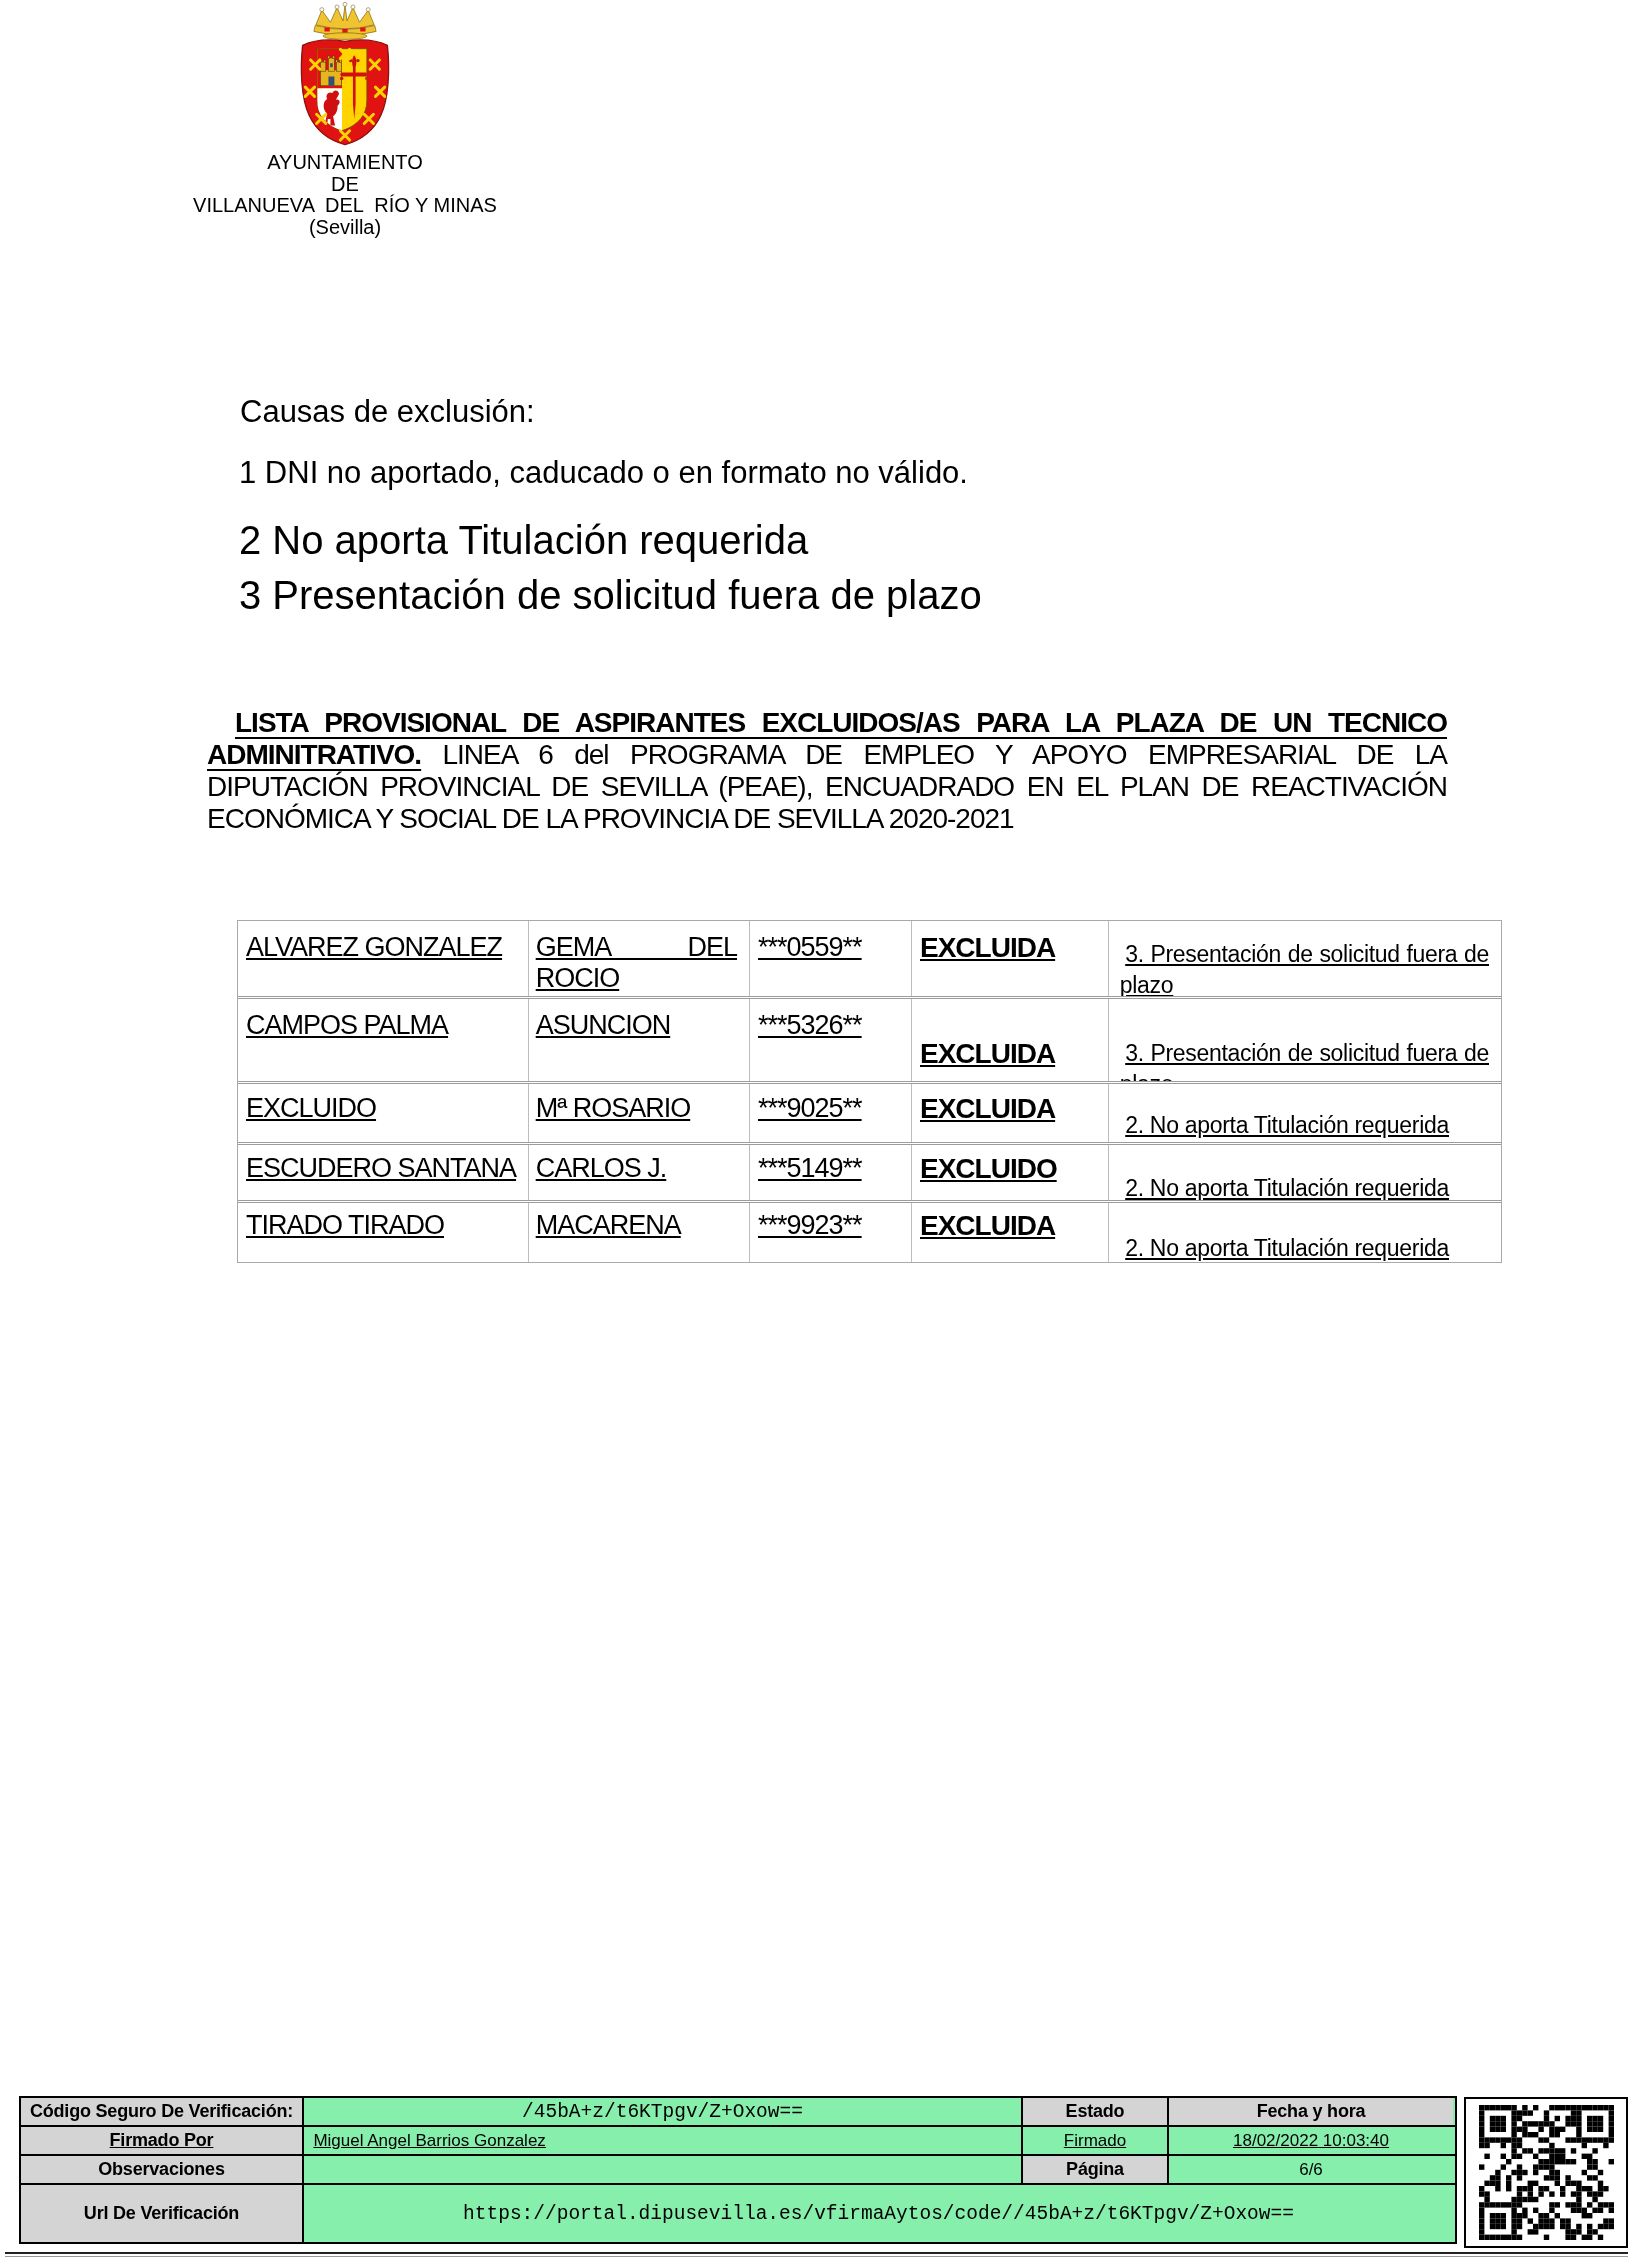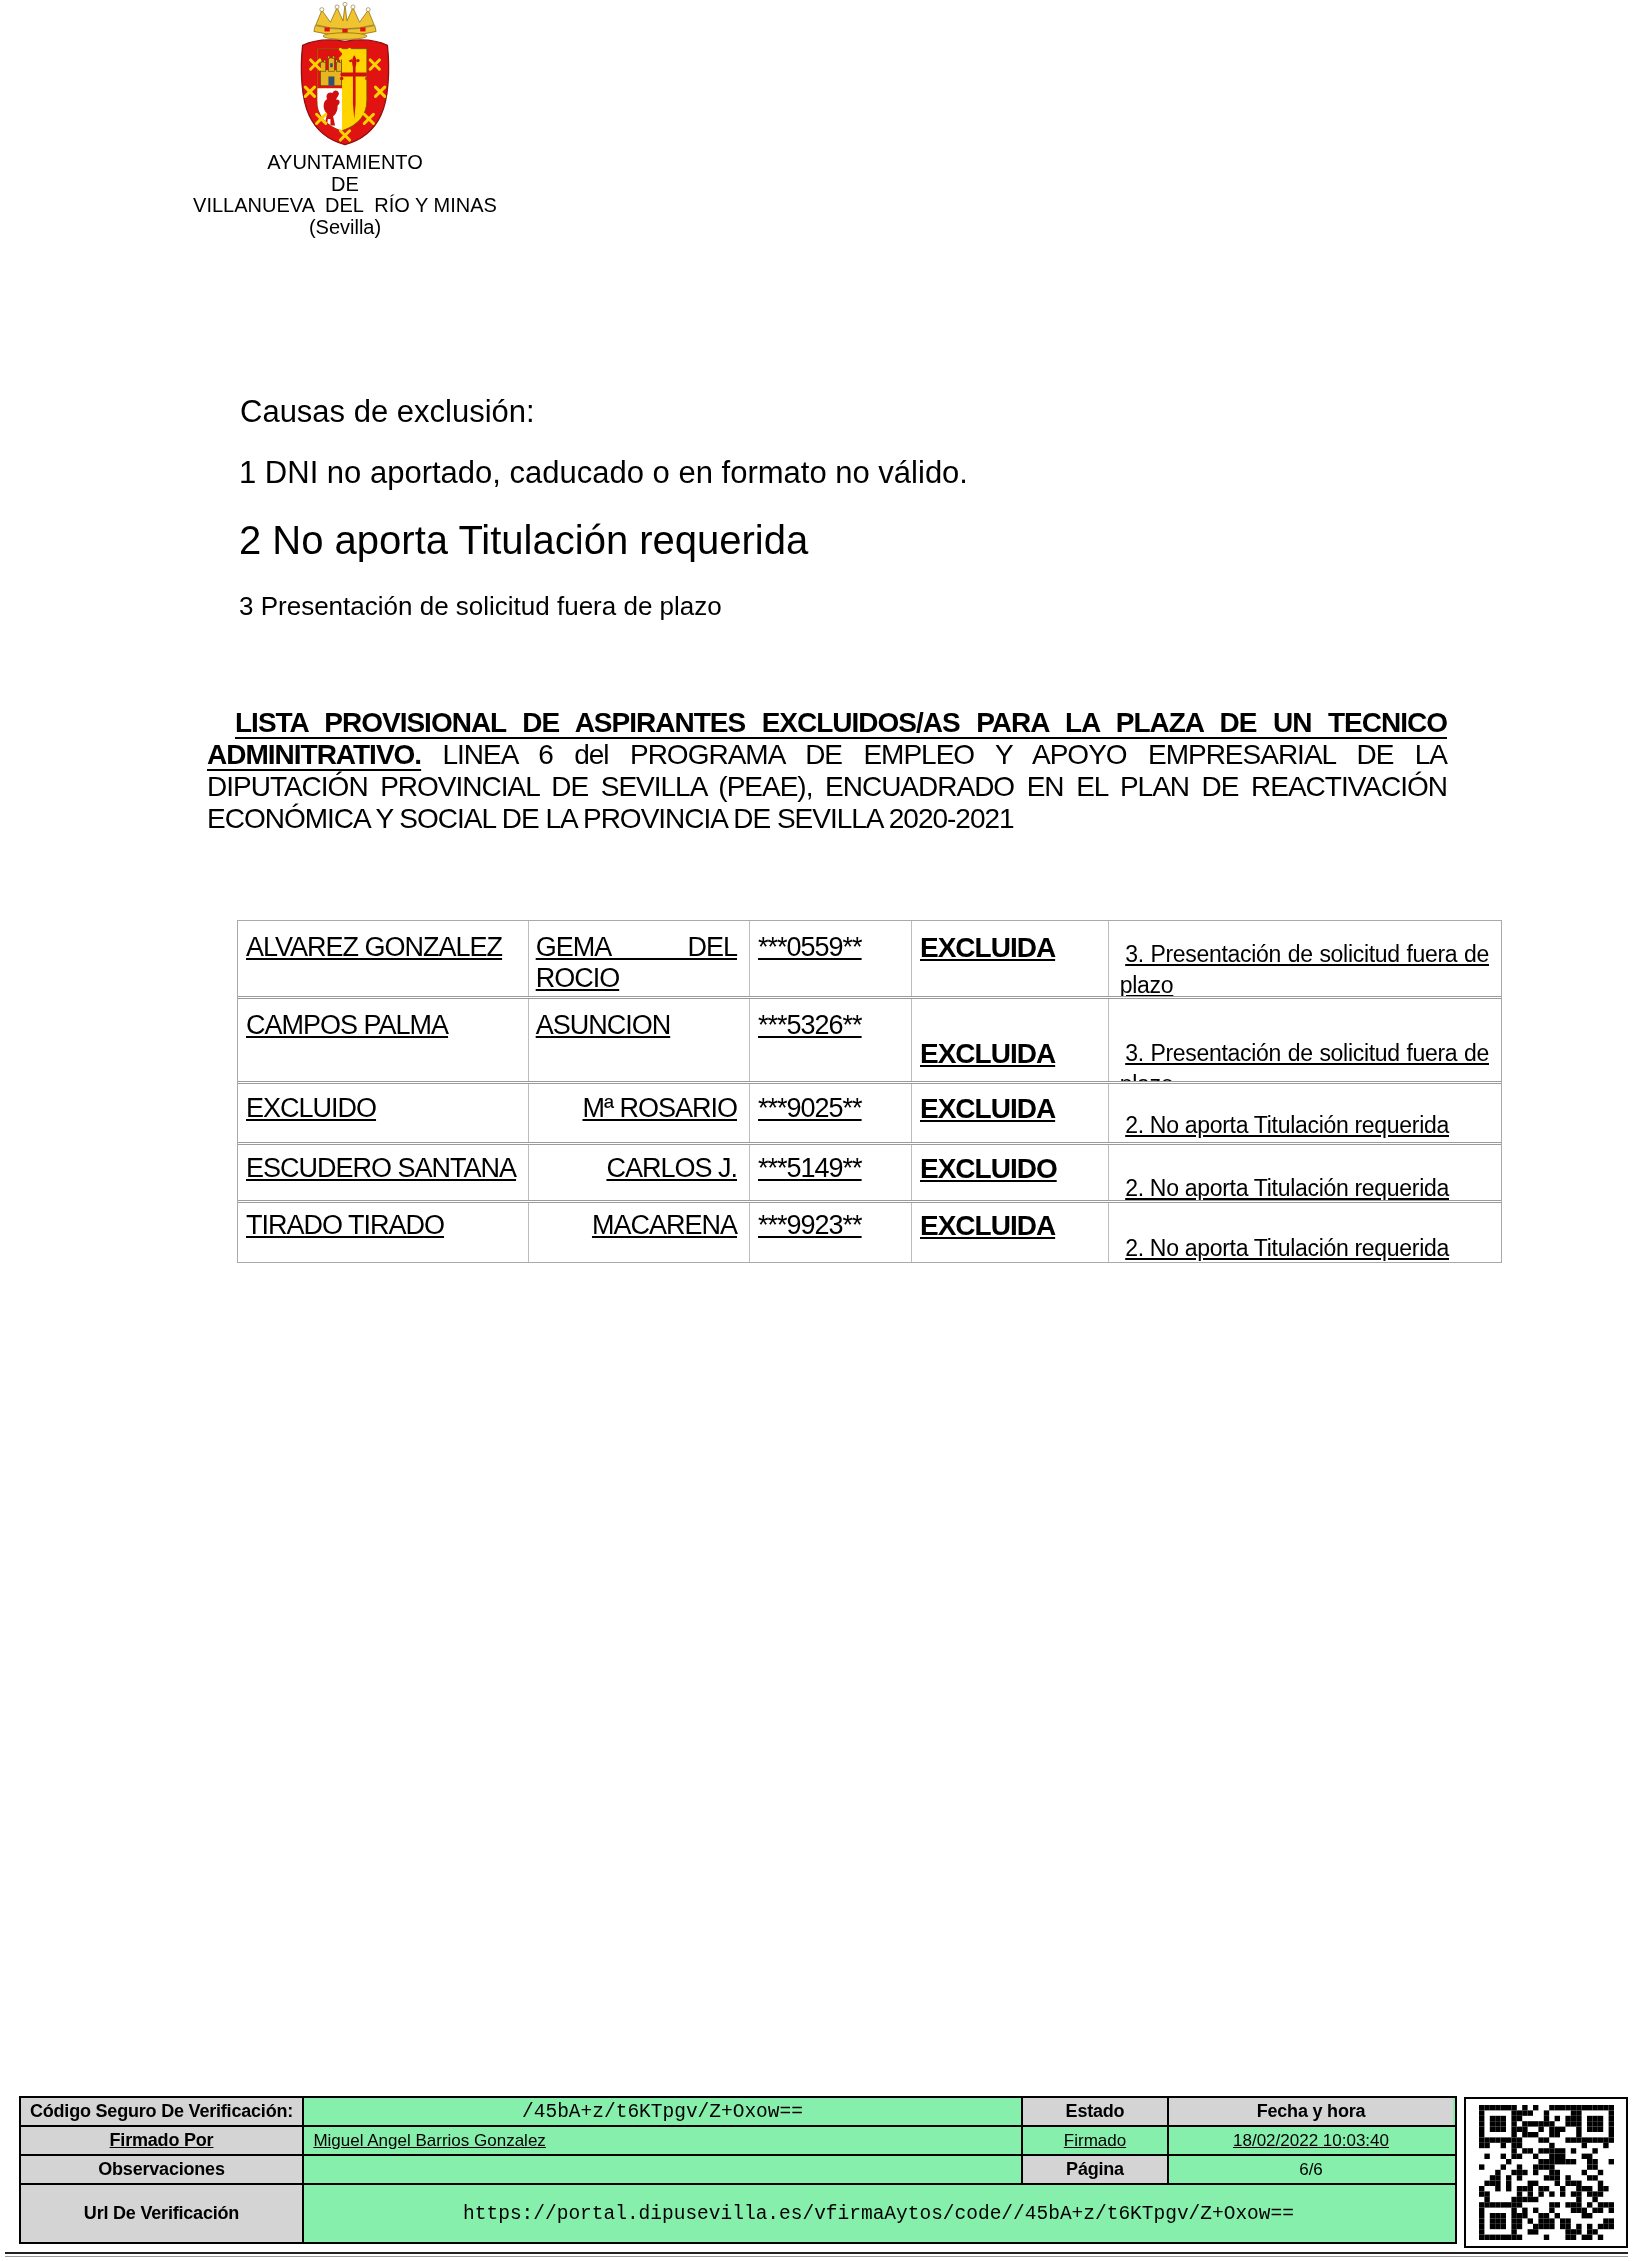--- a/index.html
+++ b/index.html
@@ -10,21 +10,21 @@
   .pre{white-space:pre;}
   
   .coa{position:absolute; left:295px; top:1.3px;}
   .org{position:absolute; left:177px; top:152px; width:336px; text-align:center; line-height:21.5px;}
   .org .l{font-size:20px;}
   .org .l4{font-size:20px;}
   
   .causas-h{position:absolute; left:240px; top:394px; font-size:31px;}
   .causa-1{position:absolute; left:239px; top:455px; font-size:31px;}
   .causa-2{position:absolute; left:239px; top:518px; font-size:40px;}
-  .causa-3{position:absolute; left:239px; top:591px; font-size:26px;}
+  .causa-3{position:absolute; left:239px; top:573px; font-size:40px;}
   
   .titlep{
     position:absolute; left:207px; top:707px; width:1240px;
     font-size:28px; line-height:32px; letter-spacing:-1px;
     text-align:justify; text-indent:28px;
   }
   .titlep .tb{
     font-weight:bold;
     text-decoration:underline; text-decoration-thickness:2px; text-underline-offset:4.7px;
   }
@@ -33,21 +33,21 @@
     position:absolute; left:237px; top:920px; width:1265px;
     border:1.3px solid #a9a9a9; box-sizing:border-box;
   }
   .t-row{display:grid; grid-template-columns:291px 221px 162px 197px 392px; box-sizing:border-box;}
   .t-row{border-bottom:3.4px double #9c9c9c;}
   .t-row:last-child{border-bottom:none;}
   .r1{height:78px;} .r2{height:85px;} .r3{height:61px;} .r4{height:58px;} .r5{height:59px;}
   .t-cell{border-right:1.3px solid #bdbdbd; box-sizing:border-box; overflow:hidden;text-decoration:underline;}
   .t-cell:last-child{border-right:none;}
   .c1{padding-left:8px; padding-right:5.4px;}
-  .c2{padding-left:6.7px; padding-right:12px;text-align:right;}
+  .c2{padding-left:6.7px; padding-right:12px;}
   .c3{padding-left:8px; padding-right:5.4px;}
   .c4{padding-left:8px; padding-right:5.4px;}
   .c5{padding-left:10.8px; padding-right:12px;}
   .t-name,.t-dni{font-size:27px; letter-spacing:-1px; line-height:31px;}
   .t-fname{text-align:justify;}
   .t-status{font-weight:bold; font-size:28px; letter-spacing:-1px;}
   .t-reason{font-size:23px; letter-spacing:-0.3px; line-height:31px; text-align:justify; text-indent:5.4px;}
   .r1 .t-cell{padding-top:10.8px;} .r1 .c5{padding-top:17.5px;}
   .r2 .t-cell{padding-top:10.8px;} .r2 .c4,.r2 .c5{padding-top:39px;}
   .r3 .t-cell{padding-top:9.4px;} .r3 .c5{padding-top:25.6px;}

